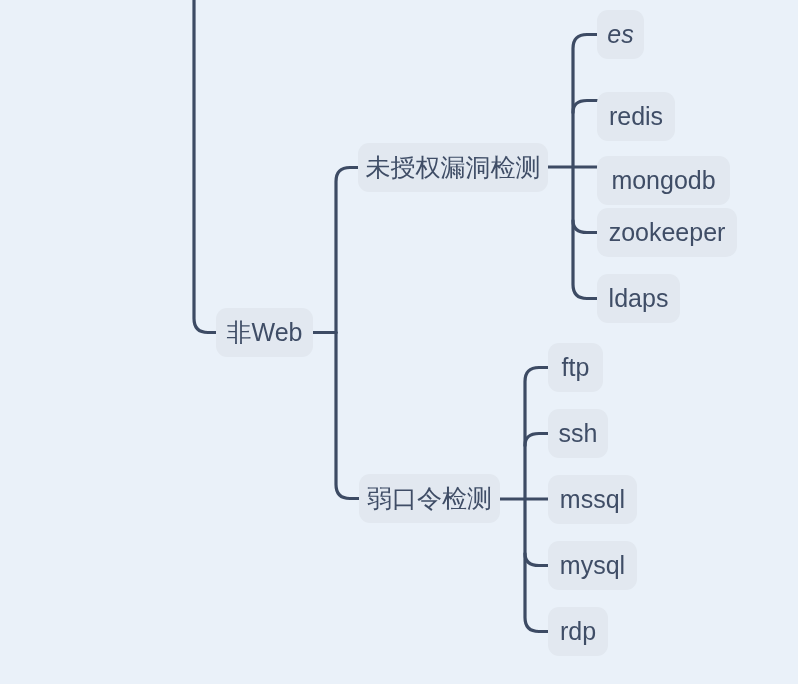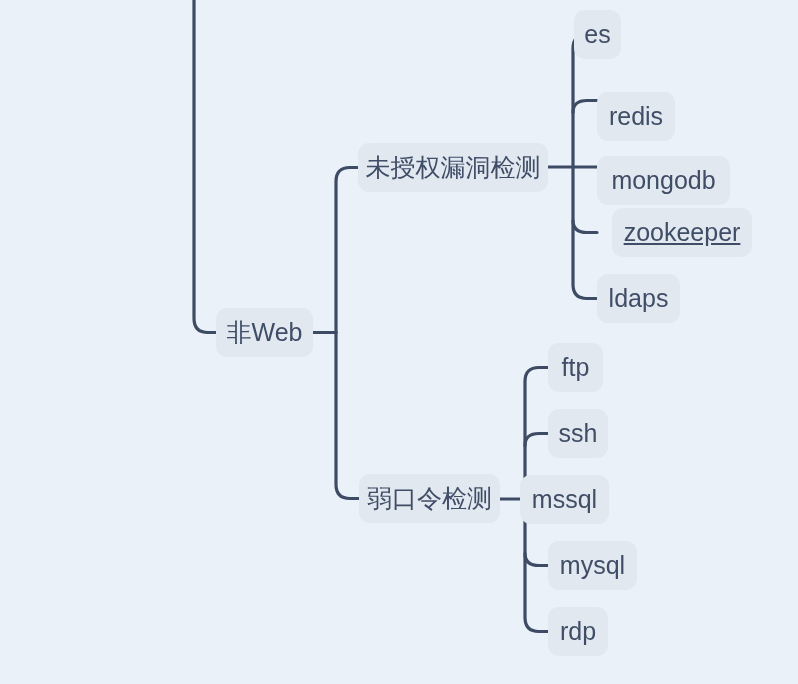--- a/index.html
+++ b/index.html
@@ -64,35 +64,35 @@
     <path d="M500 499 H548"></path>
     <path d="M548 367.5 H539 Q525 367.5 525 381.5 V617.5 Q525 631.5 539 631.5 H548"></path>
     <path d="M525 445.5 Q525 433.5 539 433.5 H548"></path>
     <path d="M525 553.5 Q525 565.5 539 565.5 H548"></path>
   </svg>
 
   <div class="node" style="left:216px; top:308px; width:97px;">非Web</div>
 
   <div class="node" style="left:358px; top:143px; width:190px;">未授权漏洞检测</div>
 
-  <div class="node" style="left:574px; top:10px; width:47px;">es</div>
+  <div class="node" style="left:597px; top:10px; width:47px;font-style:italic;">es</div>
 
   <div class="node" style="left:597px; top:92px; width:78px;">redis</div>
 
   <div class="node" style="left:597px; top:156px; width:133px;">mongodb</div>
 
-  <div class="node" style="left:612px; top:208px; width:140px;text-decoration:underline;">zookeeper</div>
+  <div class="node" style="left:597px; top:208px; width:140px;">zookeeper</div>
 
   <div class="node" style="left:359px; top:474px; width:141px;">弱口令检测</div>
 
   <div class="node" style="left:597px; top:274px; width:83px;">ldaps</div>
 
   <div class="node" style="left:548px; top:409px; width:60px;">ssh</div>
 
   <div class="node" style="left:548px; top:343px; width:55px;">ftp</div>
 
-  <div class="node" style="left:520px; top:475px; width:89px;">mssql</div>
+  <div class="node" style="left:548px; top:475px; width:89px;">mssql</div>
 
   <div class="node" style="left:548px; top:607px; width:60px;">rdp</div>
 
   <div class="node" style="left:548px; top:541px; width:89px;">mysql</div>
 
 </div>
 
 </body></html>

